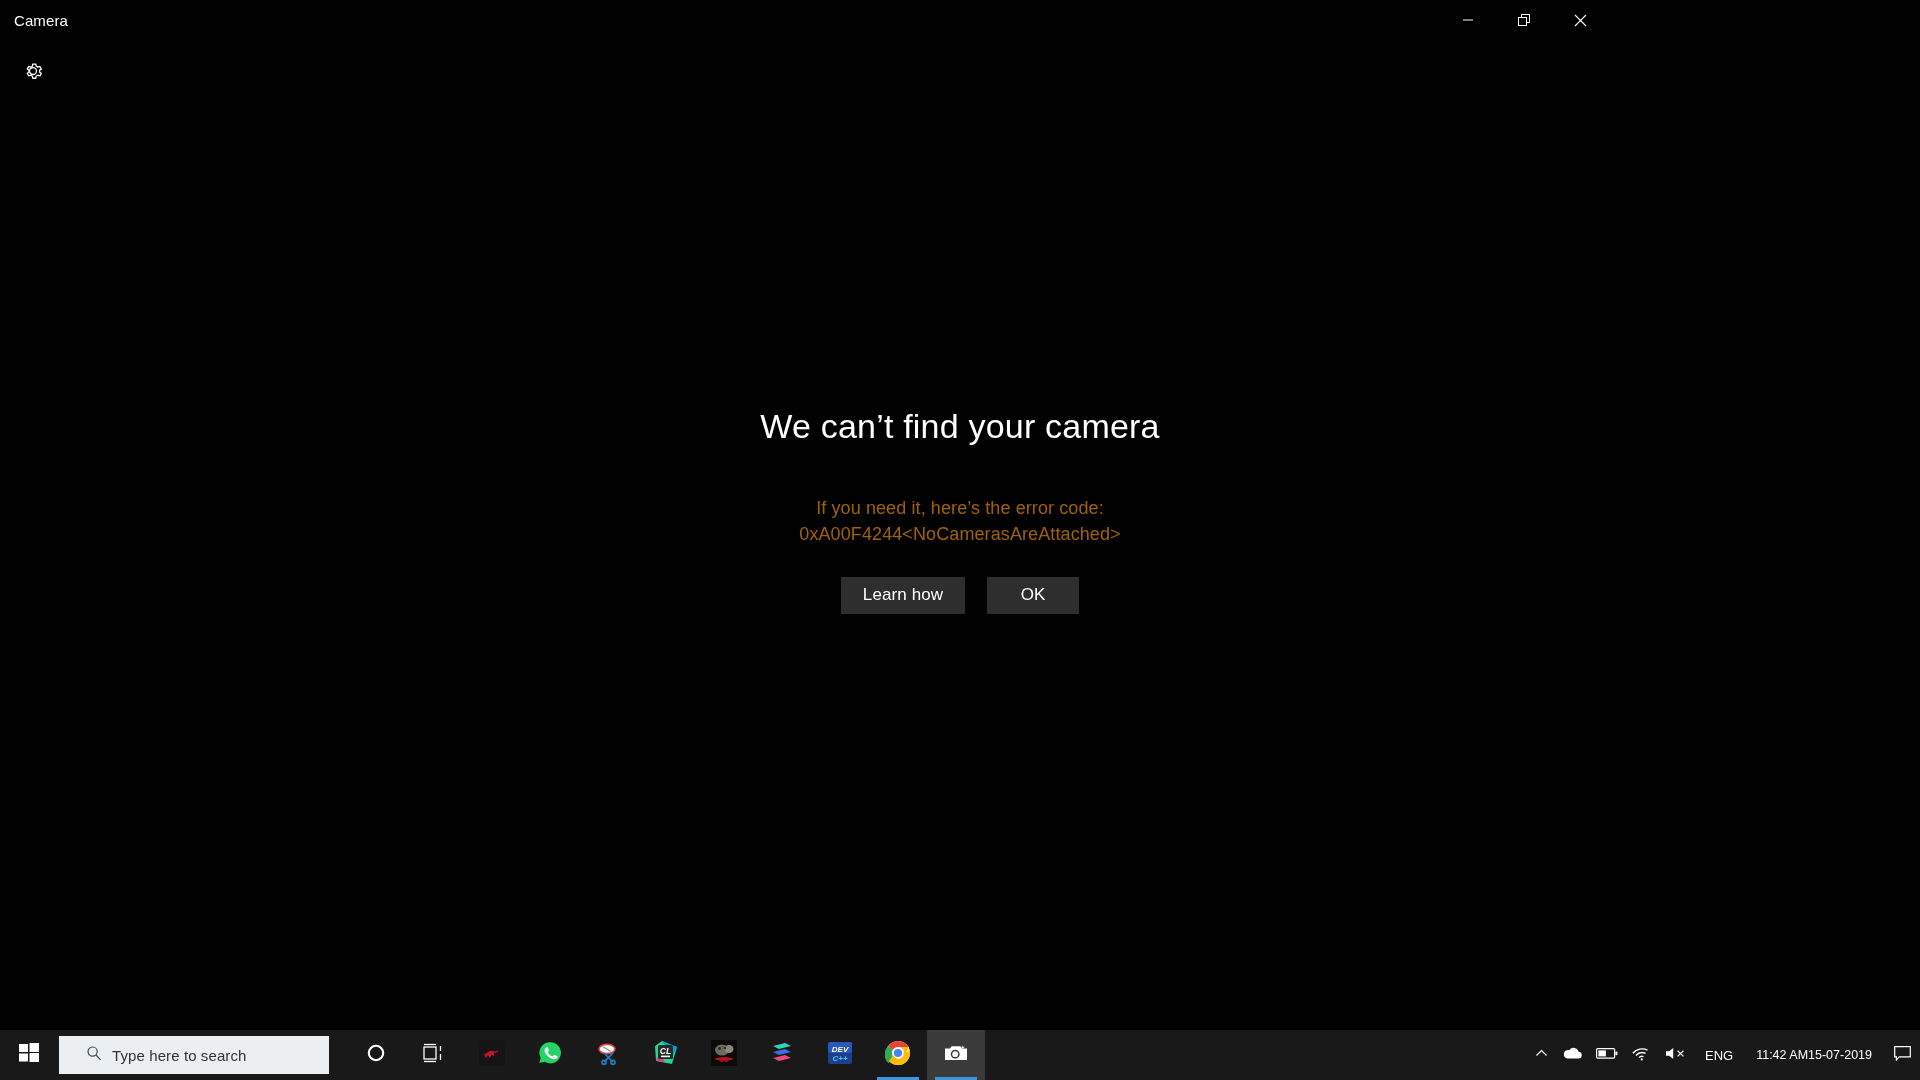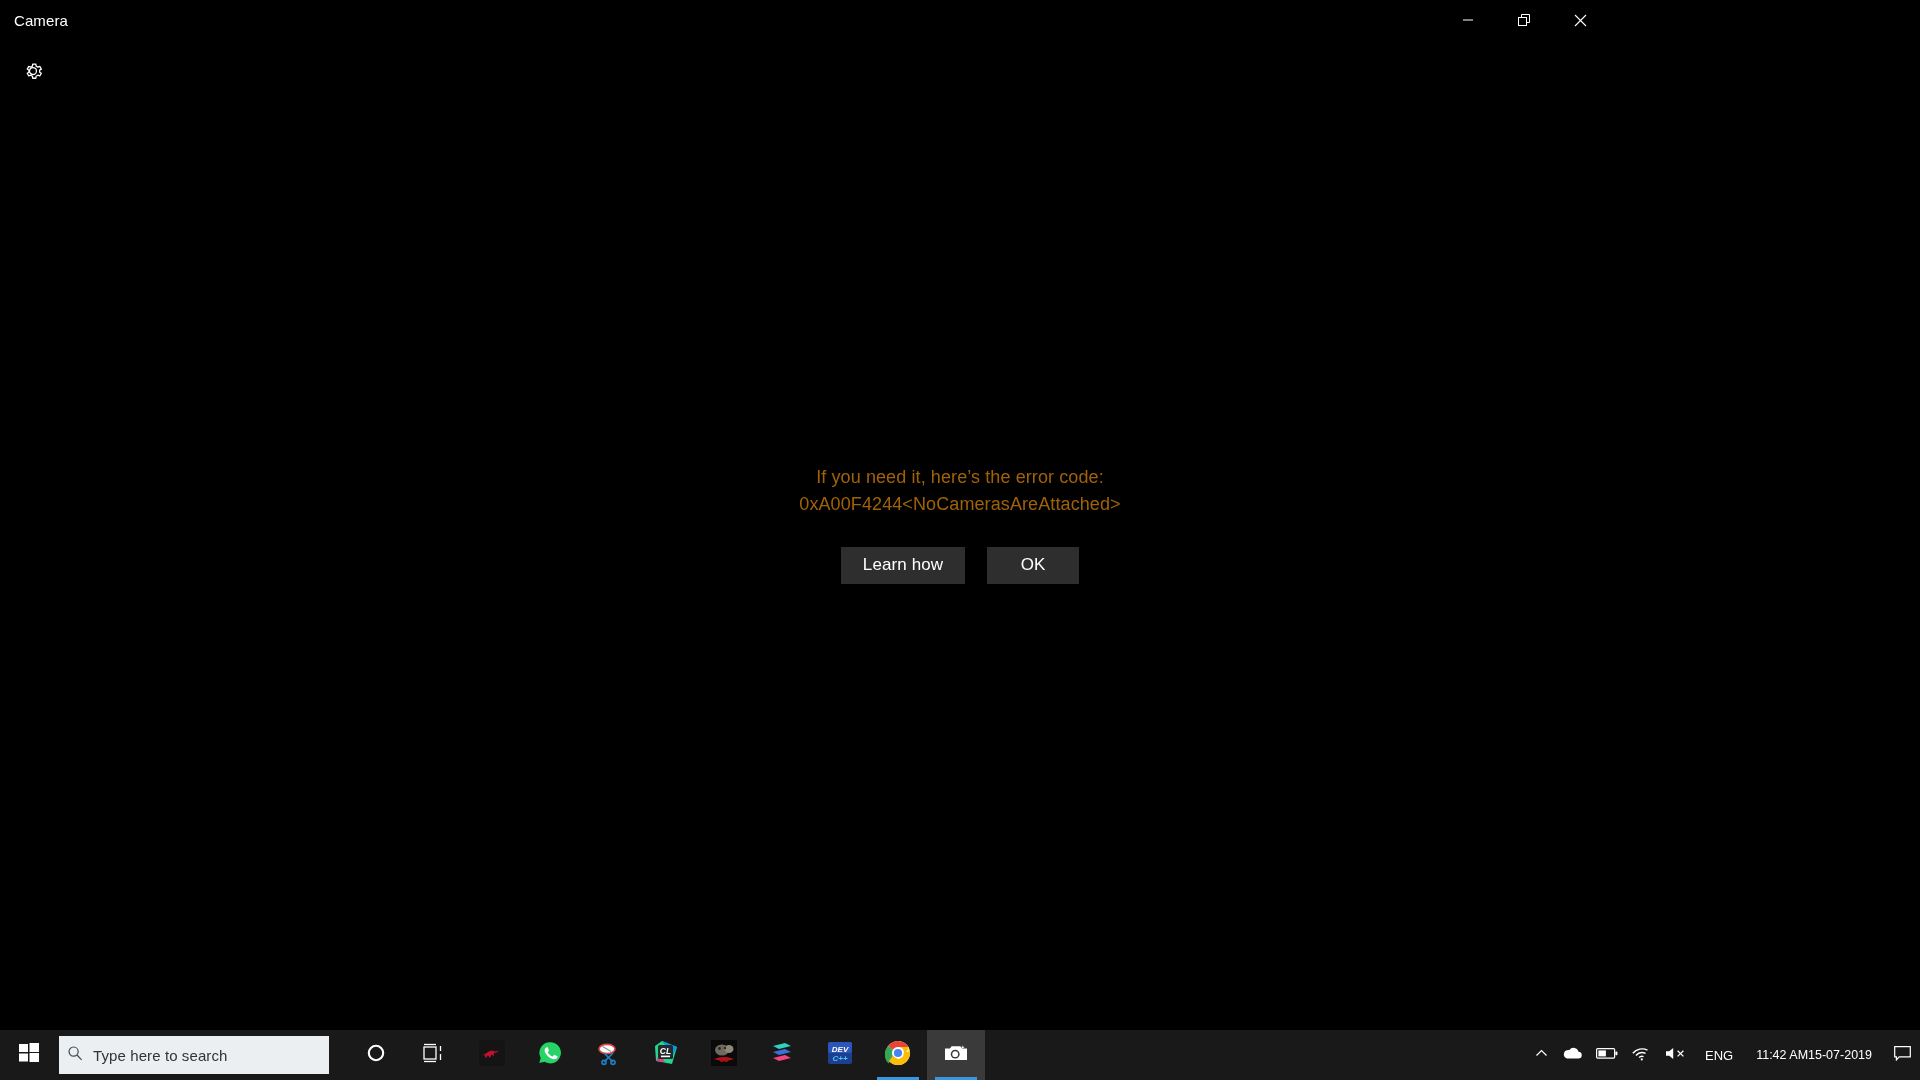--- a/index.html
+++ b/index.html
@@ -74,21 +74,21 @@
     position:absolute; left:0; bottom:0; width:1920px; height:50px;
     background:#191919; display:flex; align-items:center;
   }
   #start-button {
     width:57px; height:50px; display:flex; align-items:center; justify-content:center;
   }
 
   #search-box {
     width:270px; height:38px; background:#eceff1;
     display:flex; align-items:center; margin-left:2px;
-    padding-left:8px;
+    padding-left:27px;
   }
   #search-placeholder {
     color:#333; font-size:15px; font-weight:400; margin-left:10px;
     letter-spacing:.1px;
   }
 
   #pinned-apps { display:flex; align-items:center; margin-left:18px; height:50px;font-style:italic; }
   .task-icon {
     width:58px; height:50px; position:relative;
     display:flex; align-items:center; justify-content:center;
@@ -150,20 +150,21 @@
   <div id="settings-button">
     <span>
       <svg width="22" height="22" viewBox="0 0 24 24" aria-hidden="true">
         <path fill="none" stroke="#ffffff" stroke-width="1.4" d="M12 8.2a3.8 3.8 0 1 0 0 7.6 3.8 3.8 0 0 0 0-7.6z"></path>
         <path fill="none" stroke="#ffffff" stroke-width="1.4" stroke-linejoin="round" d="M19.2 13.4l1.9 1.1-1.7 2.9-2.1-.8a7.6 7.6 0 0 1-1.9 1.1l-.3 2.2h-3.4l-.3-2.2a7.6 7.6 0 0 1-1.9-1.1l-2.1.8-1.7-2.9 1.9-1.1a7.7 7.7 0 0 1 0-2.2L5.7 9.9l1.7-2.9 2.1.8a7.6 7.6 0 0 1 1.9-1.1l.3-2.2h3.4l.3 2.2c.68.25 1.31.62 1.9 1.1l2.1-.8 1.7 2.9-1.9 1.1c.1.73.1 1.47 0 2.2z"></path>
       </svg>
     </span>
   </div>
 
   <div id="error-panel">
+    <div id="error-heading">We can’t find your camera</div>
 
     <div id="error-code-block">
       <div>If you need it, here’s the error code:</div>
       <div>0xA00F4244&lt;NoCamerasAreAttached&gt;</div>
     </div>
 
     <div id="error-buttons">
       <button class="dialog-button">Learn how</button>
       <button class="dialog-button">OK</button>
     </div>

